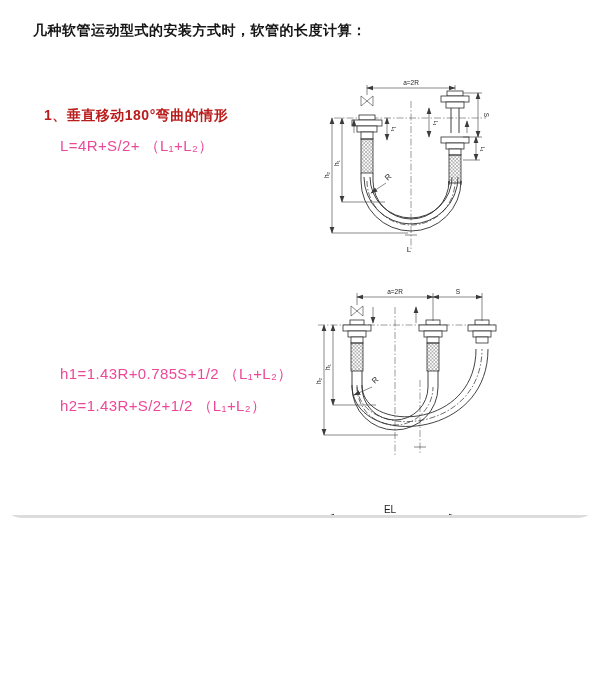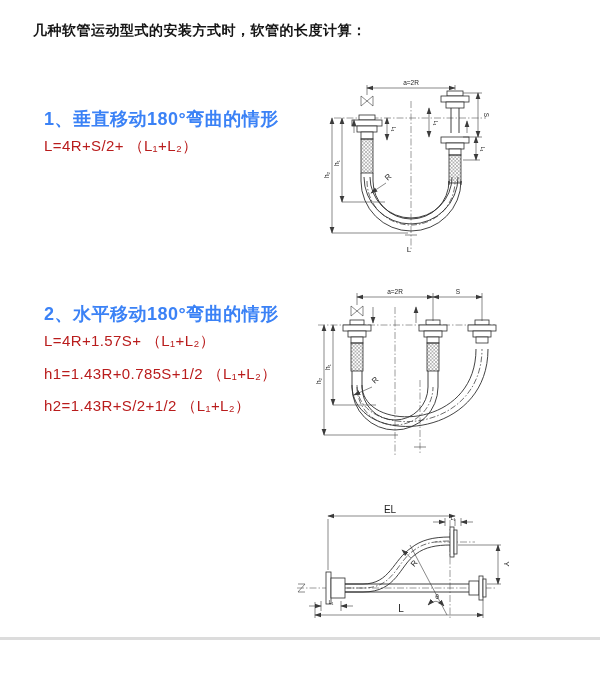--- a/index.html
+++ b/index.html
@@ -1,29 +1,29 @@
 <!DOCTYPE html>
 <html><head>
 <meta charset="utf-8">
 <style>
   html,body{margin:0;padding:0;background:#ffffff;}
   .page{
-    position:relative;width:600px;height:640px;background:#ffffff;overflow:hidden;
-    font-family:"Liberation Sans","DejaVu Sans",sans-serif;color:#1c1c1c;
+    position:relative;width:600px;height:518px;background:#ffffff;overflow:hidden;
+    font-family:"Liberation Sans","DejaVu Sans",sans-serif;color:#1c1c1c;border-radius:22px;
   }
   .doc-title{
     position:absolute;left:33px;top:22px;font-size:14px;font-weight:bold;
     letter-spacing:0.5px;color:#161616;white-space:nowrap;
   }
   .sec-heading{
-    position:absolute;left:44px;font-size:18px;font-weight:bold;color:#3b82f6;
+    position:absolute;left:44px;font-size:14px;font-weight:bold;color:#b91c1c;
     letter-spacing:0.5px;white-space:nowrap;
   }
   .formula{
-    position:absolute;left:44px;font-size:15px;font-weight:500;color:#b91c1c;
+    position:absolute;left:60px;font-size:15px;font-weight:500;color:#ec4899;
     letter-spacing:0.4px;white-space:nowrap;
   }
   .drawing{position:absolute;}
   svg text{font-family:"Liberation Sans","DejaVu Sans",sans-serif;fill:#1f1f1f;}
   .lbl{font-size:6.5px;}
   .lbl-md{font-size:8px;}
   .lbl-lg{font-size:10px;}
   .lbl-sm{font-size:5.5px;}
   .dim{stroke:#3b3b3b;stroke-width:0.6;fill:none;}
   .cl{stroke:#4a4a4a;stroke-width:0.55;fill:none;stroke-dasharray:7 2 1.5 2;}
@@ -36,22 +36,20 @@
 </head>
 <body>
 
 <div class="page">
 
   <div class="doc-title">几种软管运动型式的安装方式时，软管的长度计算：</div>
 
   <div class="sec-heading" style="top:107px">1、垂直移动180°弯曲的情形</div>
   <div class="formula" style="top:137px">L=4R+S/2+ （L₁+L₂）</div>
 
-  <div class="sec-heading" style="top:302px">2、水平移动180°弯曲的情形</div>
-  <div class="formula" style="top:332px">L=4R+1.57S+ （L₁+L₂）</div>
   <div class="formula" style="top:365px">h1=1.43R+0.785S+1/2 （L₁+L₂）</div>
   <div class="formula" style="top:397px">h2=1.43R+S/2+1/2 （L₁+L₂）</div>
 
 
   <svg class="drawing" style="left:310px;top:75px" width="280" height="180" viewBox="0 0 280 180">
     <defs>
       <marker id="a1" viewBox="0 0 10 10" refX="9" refY="5" markerWidth="7" markerHeight="7" orient="auto-start-reverse" markerUnits="userSpaceOnUse">
         <path d="M0,1.5 L10,5 L0,8.5 Z" fill="#3b3b3b"></path>
       </marker>
       <pattern id="x1" width="3.5" height="3.5" patternUnits="userSpaceOnUse">

